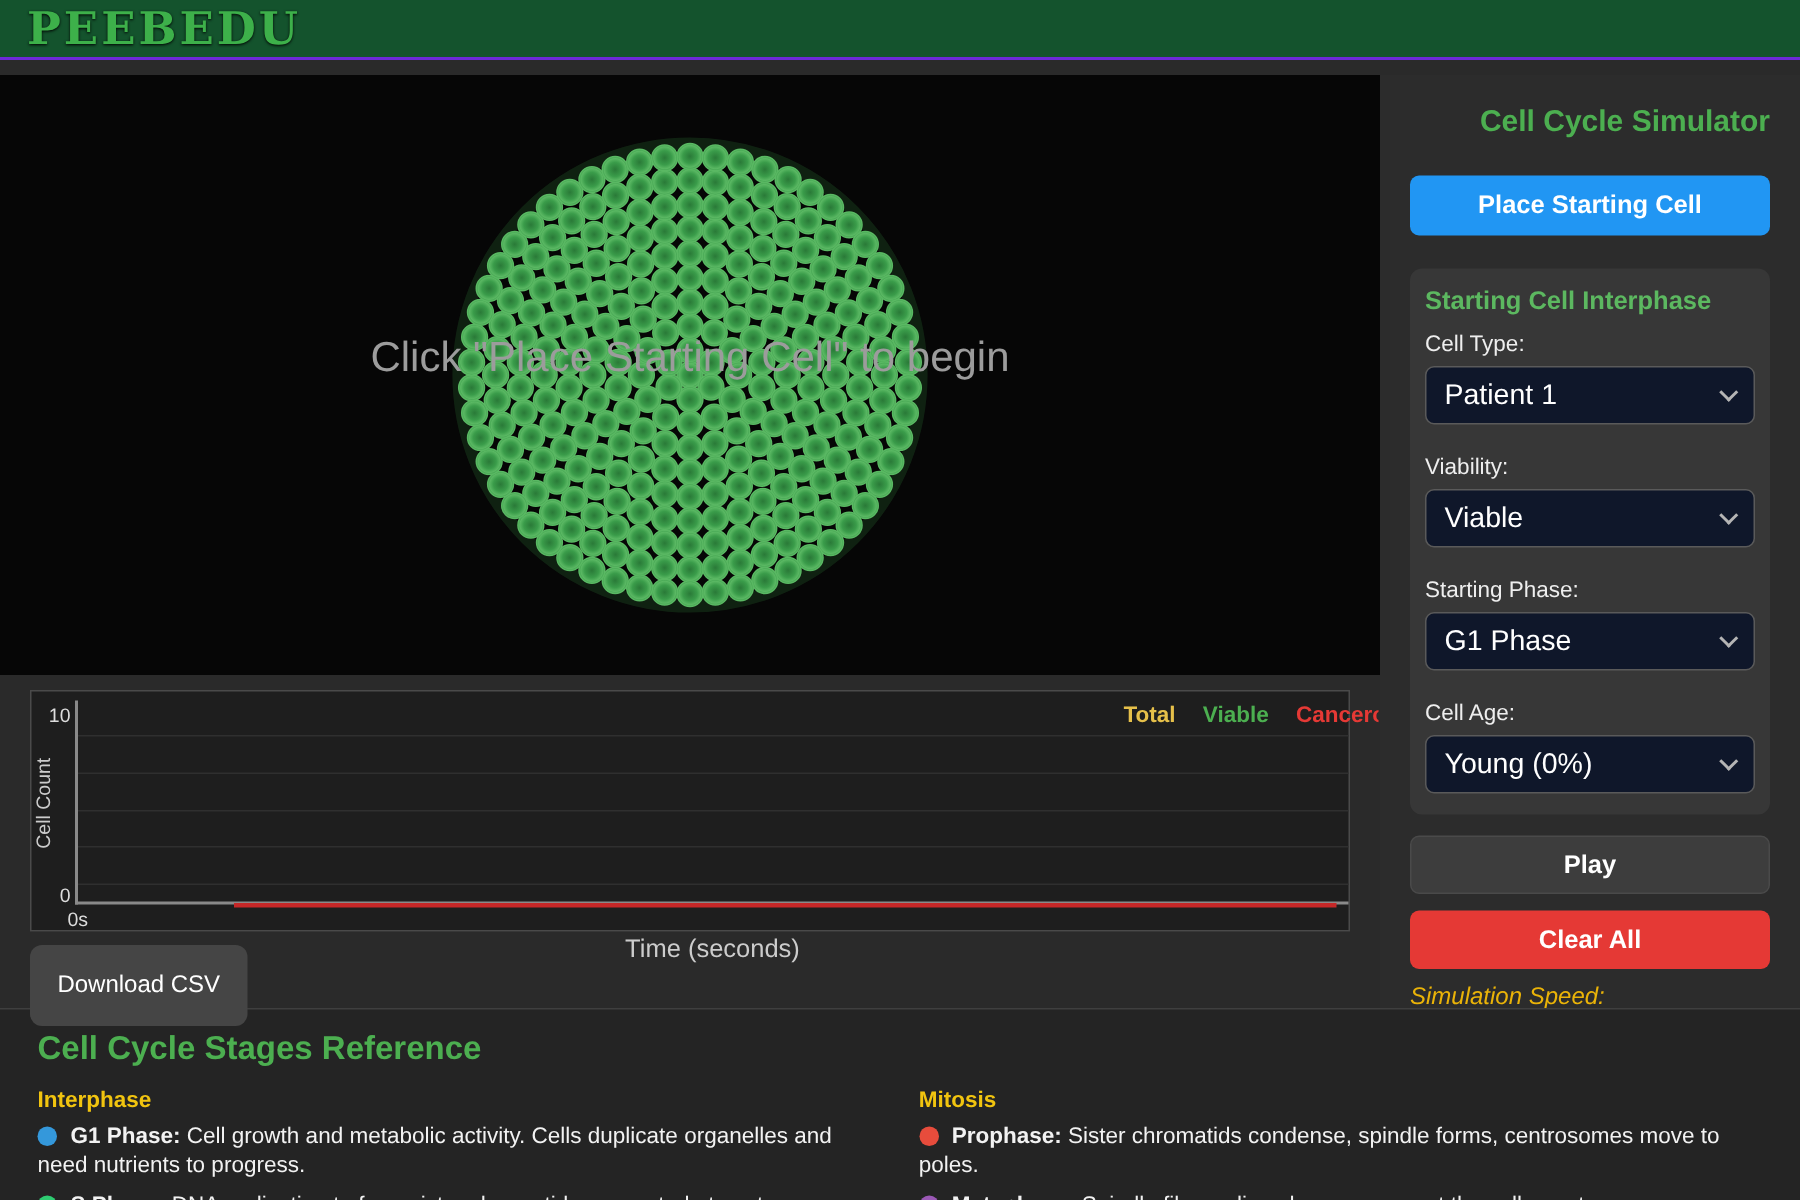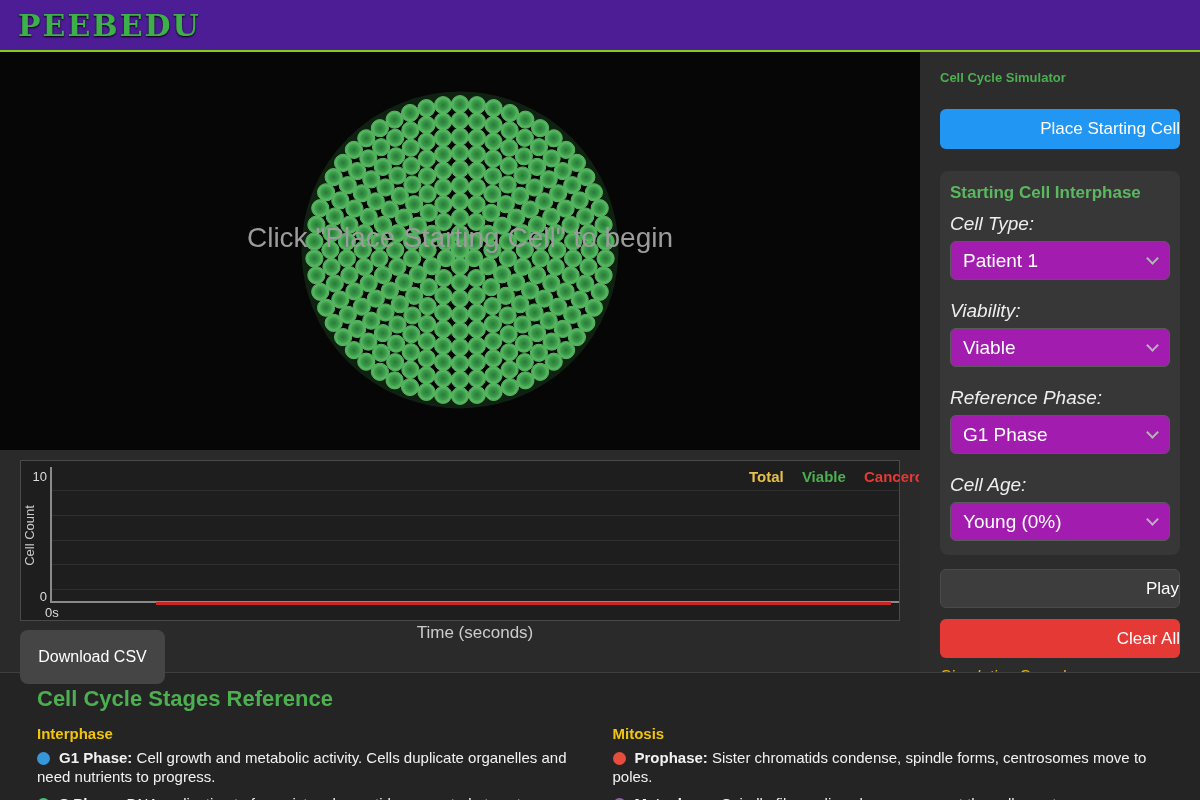--- a/index.html
+++ b/index.html
@@ -1,42 +1,42 @@
 <!DOCTYPE html>
 <html><head>
 <meta charset="utf-8">
 <style>
   * { margin: 0; padding: 0; box-sizing: border-box; }
   html, body { width: 1200px; height: 800px; overflow: hidden; background: #2a2a2a;
     font-family: "Liberation Sans", sans-serif; color: #fff; }
 
   
-  .topbar { position: absolute; left: 0; top: 0; width: 1200px; height: 52px;
-    background: #4c1d95; border-bottom: 2px solid #84cc16; display: flex; align-items: center; z-index: 4; }
+  .topbar { position: absolute; left: 0; top: 0; width: 1200px; height: 40px;
+    background: #14532d; border-bottom: 2px solid #6d28d9; display: flex; align-items: center; z-index: 4; }
   .logo { font-family: "DejaVu Serif", serif; font-weight: bold; font-size: 30px;
     letter-spacing: 2px; color: #3db04a; margin-left: 18px; text-shadow: 0 1px 2px #000; }
 
   
   .sim-canvas { position: absolute; left: 0; top: 50px; width: 920px; height: 400px;
     background: #060606; z-index: 1; }
   .sim-canvas svg { position: absolute; left: 0; top: 0; }
   .canvas-hint { position: absolute; left: 0; top: 172px; width: 920px; text-align: center;
     font-size: 28px; color: #9c9c9c; z-index: 2; }
 
   
   .sidebar { position: absolute; left: 920px; top: 50px; width: 280px; height: 750px;
     background: #2c2c2c; padding: 20px; z-index: 1; }
-  .sidebar-title { color: #4caf50; font-size: 13px; font-weight: bold; margin-bottom: 24px; }
+  .sidebar-title { color: #4caf50; font-size: 20px; font-weight: bold; margin-bottom: 24px; text-align: right; }
   .btn { display: block; width: 100%; border: none; border-radius: 6px; cursor: pointer;
-    font-family: "Liberation Sans", sans-serif; color: #fff; text-align: right; }
+    font-family: "Liberation Sans", sans-serif; color: #fff; text-align: center; font-weight: bold; }
   .btn-place { background: #2196f3; height: 40px; font-size: 17px; margin-bottom: 22px; }
   .props-panel { background: #373737; border-radius: 8px; padding: 12px 10px 14px 10px; margin-bottom: 14px; }
   .props-title { color: #5cb860; font-size: 17px; font-weight: bold; margin-bottom: 10px; }
-  .field-label { font-size: 19px; color: #eee; margin: 20px 0 6px 0; font-style: italic; }
-  .select { background: #a21caf; border: 1px solid #5a5a5a; border-radius: 6px; height: 39px;
+  .field-label { font-size: 15px; color: #eee; margin: 20px 0 6px 0; }
+  .select { background: #0f172a; border: 1px solid #5a5a5a; border-radius: 6px; height: 39px;
     display: flex; align-items: center; justify-content: space-between; padding: 0 12px; cursor: pointer; }
   .select-value { font-size: 19px; color: #fff; }
   .chev { width: 9px; height: 9px; border-right: 2px solid #b5b5b5; border-bottom: 2px solid #b5b5b5;
     transform: rotate(45deg); margin-top: -4px; }
   .btn-play { background: #3d3d3d; height: 39px; font-size: 17px; margin: 2px 0 11px 0; border: 1px solid #4a4a4a; }
   .btn-clear { background: #e53935; height: 39px; font-size: 17px; margin-bottom: 10px; }
   .speed-label { font-size: 16px; color: #eab308; margin-bottom: 11px; font-style: italic; }
   .speed-row { display: flex; gap: 10px; }
   .btn-speed { flex: 1; height: 36px; font-size: 15px; font-weight: bold; border-radius: 6px;
     border: none; color: #fff; cursor: pointer; font-family: "Liberation Sans", sans-serif; }
@@ -60,21 +60,21 @@
   .legend { position: absolute; left: 728px; top: 7px; width: 170px; overflow: hidden;
     white-space: nowrap; font-size: 15px; font-weight: bold; }
   .legend span { margin-right: 14px; }
 
   
   .btn-download { position: absolute; left: 20px; top: 630px; width: 145px; min-height: 54px;
     background: #454545; border: none; border-radius: 8px; color: #fff; font-size: 16px;
     line-height: 1.5; padding: 6px 14px; cursor: pointer; z-index: 6;
     font-family: "Liberation Sans", sans-serif; }
   .reference { position: absolute; left: 0; top: 672px; width: 1200px; height: 128px;
-    background: #242424; border-top: 1px solid #3f3f3f; padding: 13px 37px; z-index: 5; }
+    background: #242424; border-top: 1px solid #3f3f3f; padding: 13px 25px; z-index: 5; }
   .ref-title { color: #4caf50; font-size: 22px; font-weight: bold; margin-bottom: 13px; }
   .ref-cols { display: grid; grid-template-columns: 1fr 1fr; column-gap: 25px; }
   .ref-heading { color: #f1c40f; font-size: 15px; font-weight: bold; margin-bottom: 7px; }
   .ref-item { font-size: 15px; line-height: 1.25; color: #f2f2f2; margin-bottom: 8px; }
   .dot { display: inline-block; width: 13px; height: 13px; border-radius: 50%;
     vertical-align: -2px; margin-right: 9px; }
 </style>
 </head>
 <body>
 
@@ -381,21 +381,21 @@
       <span class="select-value">Patient 1</span>
       <span class="chev"></span>
     </div>
 
     <div class="field-label">Viability:</div>
     <div class="select">
       <span class="select-value">Viable</span>
       <span class="chev"></span>
     </div>
 
-    <div class="field-label">Reference Phase:</div>
+    <div class="field-label">Starting Phase:</div>
     <div class="select">
       <span class="select-value">G1 Phase</span>
       <span class="chev"></span>
     </div>
 
     <div class="field-label">Cell Age:</div>
     <div class="select">
       <span class="select-value">Young (0%)</span>
       <span class="chev"></span>
     </div>

